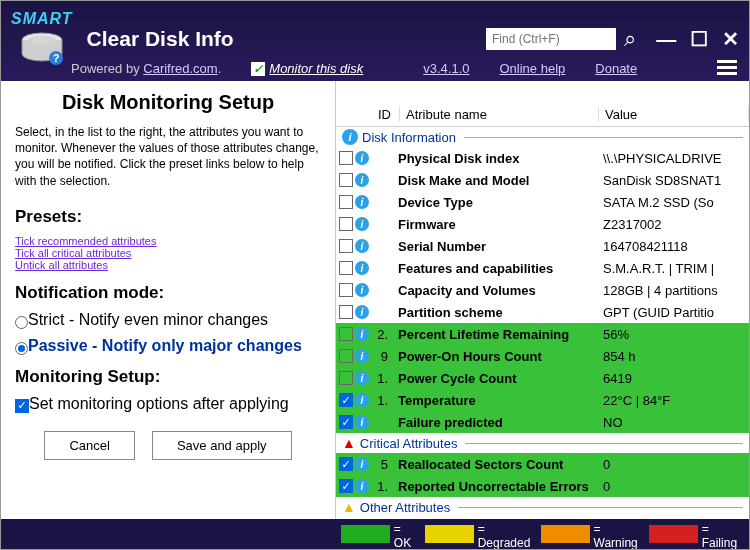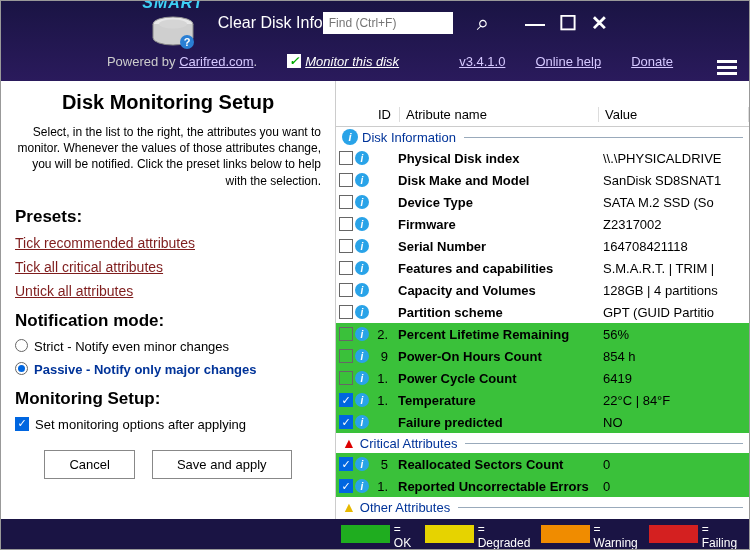--- a/index.html
+++ b/index.html
@@ -1,41 +1,41 @@
 <!DOCTYPE html>
 <html><head>
 <meta charset="utf-8">
 <style>
 * { box-sizing: border-box; margin: 0; padding: 0; font-family: Arial, sans-serif; }
 body { width: 750px; height: 550px; overflow: hidden; background: #fff; border: 1px solid #999; }
-.titlebar { height: 80px; background: linear-gradient(#1a1444, #2a1a5c); color: #fff; display: flex; flex-direction: column; padding: 0 10px; position: relative; align-items: center; }
+.titlebar { height: 80px; background: linear-gradient(#1a1444, #2a1a5c); color: #fff; display: flex; flex-direction: column; padding: 16px 10px; position: relative; }
 .titlebar-row1 { display: flex; align-items: center; height: 44px; }
 .logo-block { display: flex; align-items: center; gap: 8px; }
 .smart-text { color: #3dd0f5; font-weight: bold; font-style: italic; font-size: 16px; letter-spacing: 1px; }
-.app-title { color: #fff; font-size: 16px; font-weight: normal; margin-left: 6px; }
+.app-title { color: #fff; font-size: 21px; font-weight: bold; margin-left: 6px; }
 .disk-icon { width: 48px; height: 40px; }
-.search-box { margin-left: auto; display: flex; align-items: center; gap: 24px; }
+.search-box { margin-left: auto; display: flex; align-items: center; gap: 8px; }
 .search-input { width: 130px; height: 22px; font-size: 12px; padding: 2px 6px; border: none; }
 .win-controls { display: flex; gap: 14px; margin-left: 12px; align-items: center; }
 .win-controls span { font-size: 20px; cursor: pointer; font-weight: bold; }
 .titlebar-row2 { display: flex; align-items: center; font-size: 13px; height: 32px; padding-left: 60px; }
 .titlebar-row2 a { color: #d5c8ff; text-decoration: underline; }
 .powered { color: #ccc; margin-right: 30px; }
 .monitor-chk { display: flex; align-items: center; gap: 4px; margin-right: 60px; font-style: italic; }
 .monitor-chk .box { width: 14px; height: 14px; background: #fff; display: inline-flex; align-items: center; justify-content: center; color: #0a0; font-weight: bold; font-size: 12px; }
 .link { margin-right: 30px; }
 .hamburger { position: absolute; right: 12px; bottom: 6px; display: flex; flex-direction: column; gap: 3px; cursor: pointer; }
 .hamburger div { width: 20px; height: 3px; background: #fff; }
 .main { display: flex; height: calc(100% - 80px - 30px); }
 .left { width: 335px; padding: 10px 14px; overflow-y: auto; border-right: 1px solid #ccc; }
 .left h2 { font-size: 20px; font-weight: bold; text-align: center; margin-bottom: 10px; }
-.left .desc { font-size: 12px; line-height: 1.35; margin-bottom: 18px; text-align: right; }
+.left .desc { font-size: 12px; line-height: 1.35; margin-bottom: 18px; }
 .left h3 { font-size: 17px; font-weight: bold; margin: 12px 0 8px; }
-.preset-link { display: block; color: #7f1d1d; text-decoration: underline; font-size: 14px; margin: 8px 0; cursor: pointer; }
-.radio-row { display: flex; align-items: flex-start; gap: 6px; font-size: 13px; margin: 8px 0; }
+.preset-link { display: block; color: #6d28d9; text-decoration: underline; font-size: 11px; margin: 0 0; cursor: pointer; }
+.radio-row { display: flex; align-items: flex-end; font-size: 16px; margin: 8px 0; }
 .radio { width: 13px; height: 13px; border: 1px solid #666; border-radius: 50%; display: inline-flex; align-items: center; justify-content: center; }
 .radio.checked::after { content: ''; width: 7px; height: 7px; background: #0066e0; border-radius: 50%; }
 .chk { width: 14px; height: 14px; border: 1px solid #666; display: inline-flex; align-items: center; justify-content: center; font-size: 11px; color: #fff; }
 .chk.checked { background: #0066e0; border-color: #0066e0; }
 .chk.checked::after { content: '✓'; }
 .btn-row { display: flex; gap: 17px; margin-top: 18px; justify-content: center; }
 .btn { padding: 6px 24px; font-size: 13px; background: #fff; border: 1px solid #888; cursor: pointer; }
 .right { flex: 1; overflow: hidden; position: relative; display: flex; flex-direction: column; margin-top: 22px;}
 .col-head { display: flex; border-bottom: 1px solid #ccc; font-size: 13px; height: 24px; align-items: center; }
 .col-head div { padding: 0 6px; border-right: 1px solid #ddd; }

